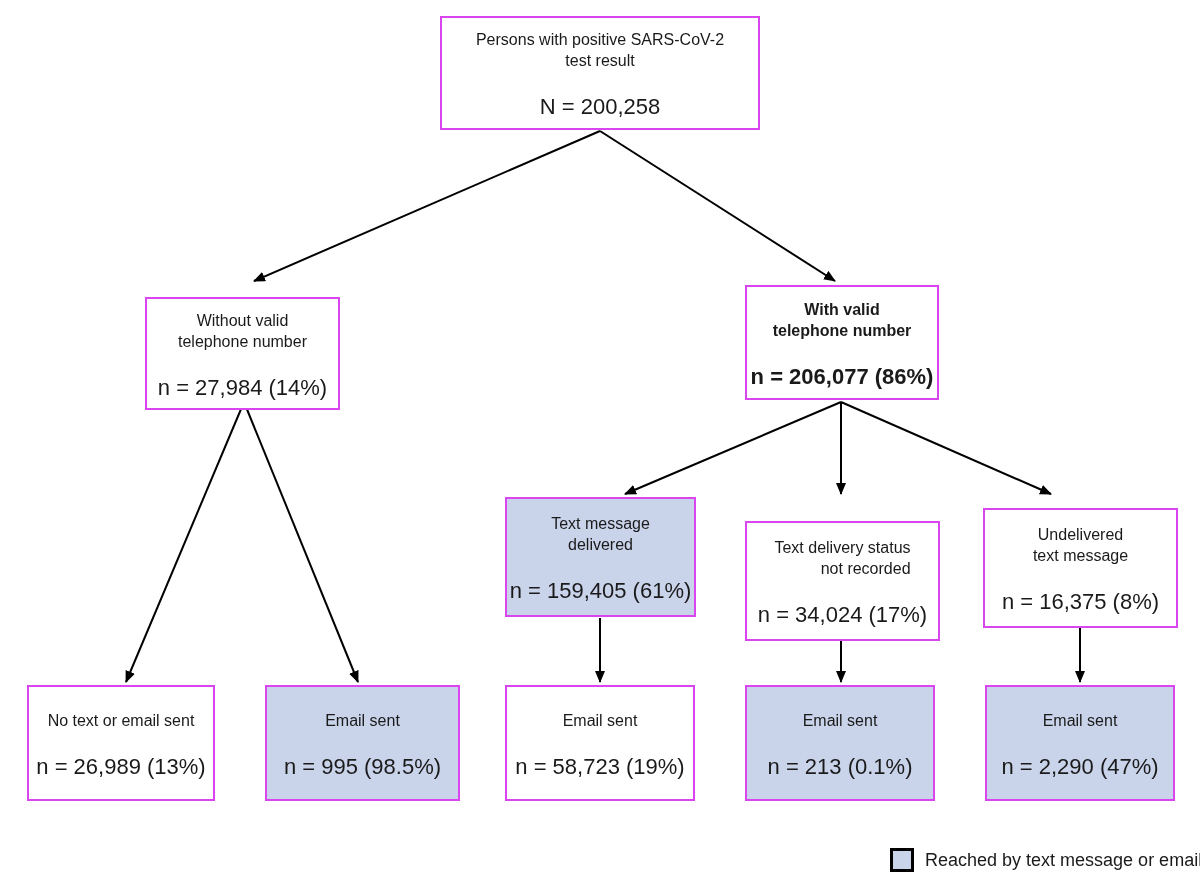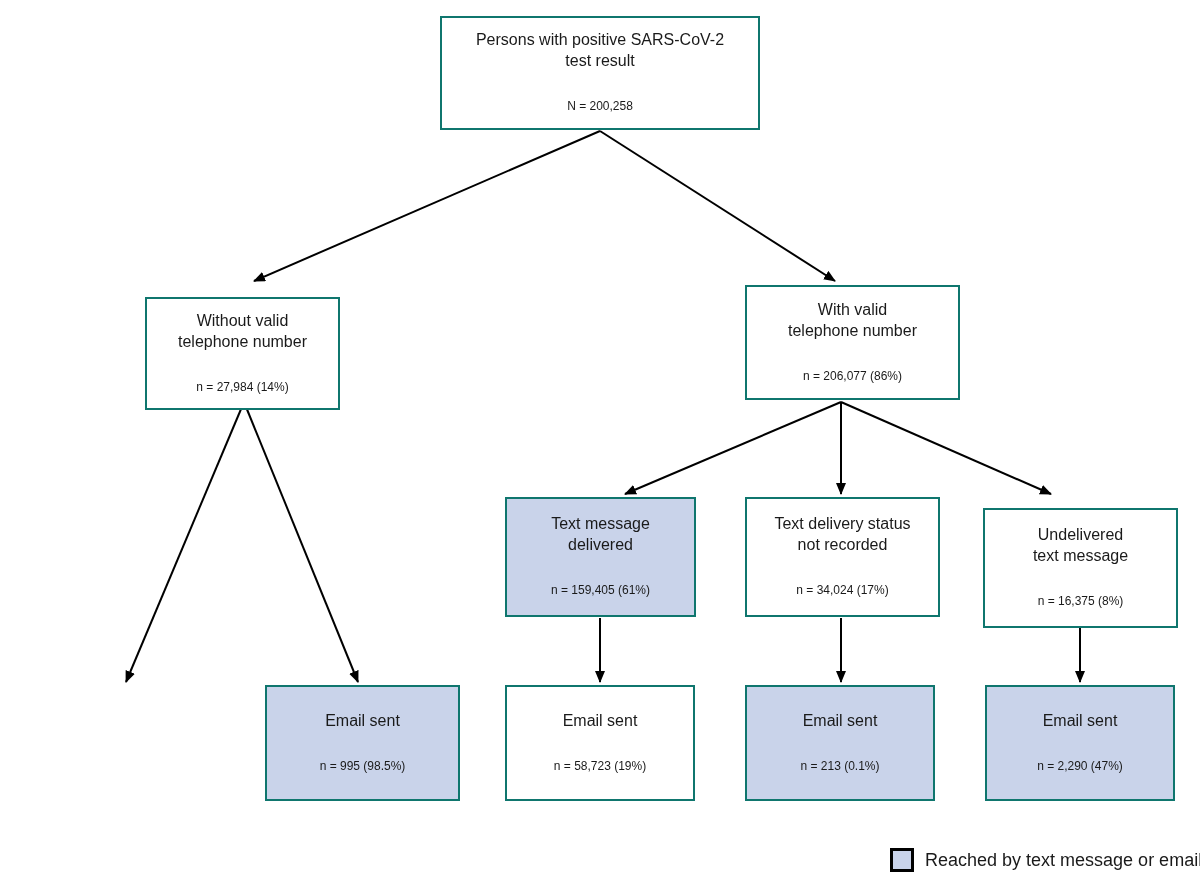--- a/index.html
+++ b/index.html
@@ -17,46 +17,46 @@
   }
   #arrow-layer {
     position: absolute;
     left: 0; top: 0;
     width: 1200px;
     height: 895px;
   }
   .node {
     position: absolute;
     box-sizing: border-box;
-    border: 2px solid #0f766e;
+    border: 2px solid #d946ef;
     background: #ffffff;
     display: flex;
     flex-direction: column;
     align-items: center;
     justify-content: center;
     gap: 25px;
     text-align: center;
     color: #1a1a1a;
   }
   .node .title {
     font-size: 16px;
     line-height: 21px;
     white-space: pre-line;
   }
   .node .count {
-    font-size: 12px;
+    font-size: 22px;
     line-height: 21px;
     white-space: nowrap;
   }
   
   #n-root      { left: 440px; top: 16px;  width: 320px; height: 114px; }
   #n-nophone   { left: 145px; top: 285px; width: 195px; height: 113px; margin-top: 12px; }
-  #n-phone     { left: 745px; top: 285px; width: 215px; height: 115px; }
+  #n-phone     { left: 745px; top: 285px; width: 194px; height: 115px; font-weight: bold; }
   #n-delivered { left: 505px; top: 497px; width: 191px; height: 120px; }
-  #n-notrec    { left: 745px; top: 497px; width: 195px; height: 120px; }
+  #n-notrec    { left: 745px; top: 521px; width: 195px; height: 120px; text-align: right; }
   #n-undel     { left: 983px; top: 508px; width: 195px; height: 120px; }
   #n-notext    { left: 27px;  top: 685px; width: 188px; height: 116px; }
   #n-email1    { left: 265px; top: 685px; width: 195px; height: 116px; }
   #n-email2    { left: 505px; top: 685px; width: 190px; height: 116px; }
   #n-email3    { left: 745px; top: 685px; width: 190px; height: 116px; }
   #n-email4    { left: 985px; top: 685px; width: 190px; height: 116px; }
 
   #legend {
     position: absolute;
     left: 890px;
@@ -131,20 +131,24 @@
 not recorded</div>
     <div class="count">n = 34,024 (17%)</div>
   </div>
 
   <div id="n-undel" class="node">
     <div class="title">Undelivered
 text message</div>
     <div class="count">n = 16,375 (8%)</div>
   </div>
 
+  <div id="n-notext" class="node">
+    <div class="title">No text or email sent</div>
+    <div class="count">n = 26,989 (13%)</div>
+  </div>
 
   <div id="n-email1" class="node" style="background: rgb(201, 211, 234);">
     <div class="title">Email sent</div>
     <div class="count">n = 995 (98.5%)</div>
   </div>
 
   <div id="n-email2" class="node">
     <div class="title">Email sent</div>
     <div class="count">n = 58,723 (19%)</div>
   </div>

